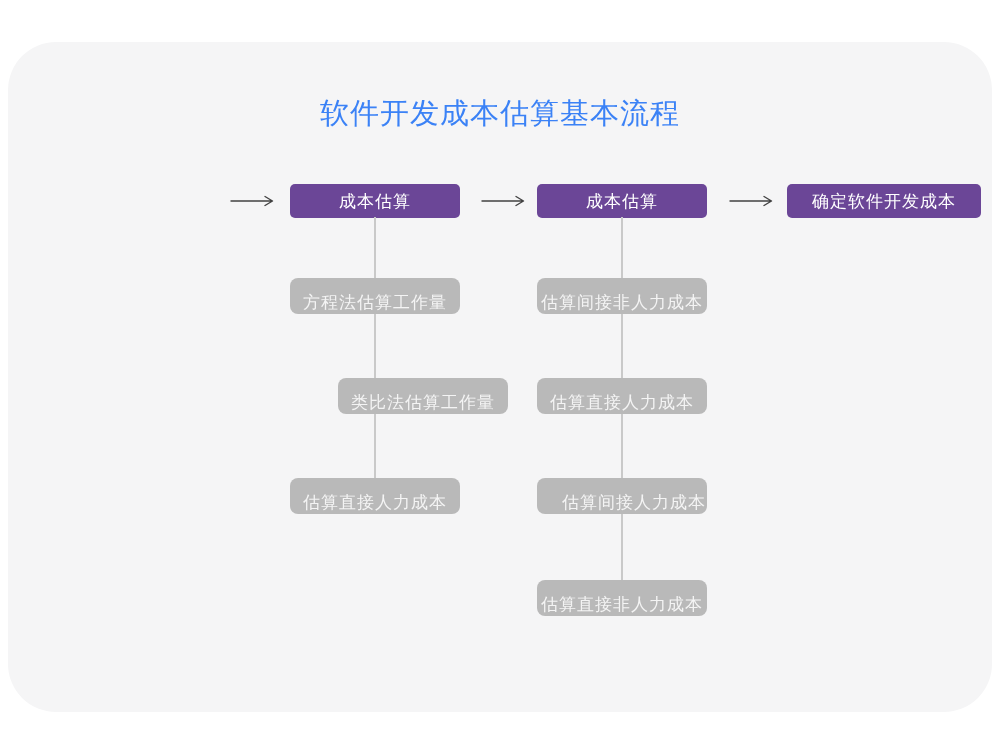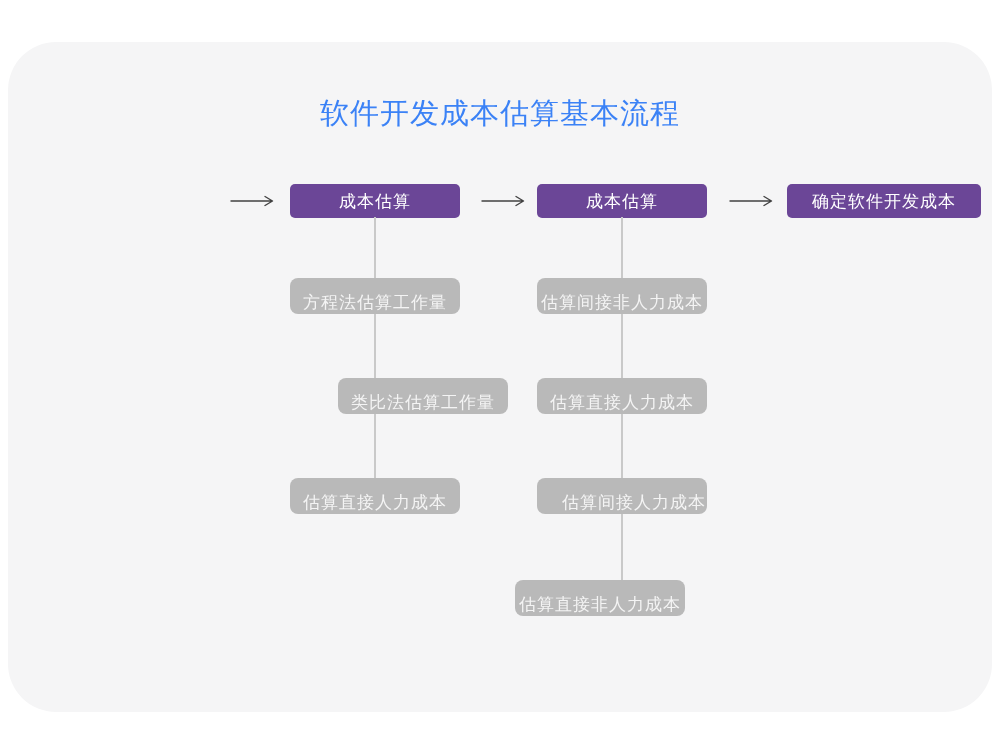--- a/index.html
+++ b/index.html
@@ -130,17 +130,17 @@
 
   <div class="sub" style="left:537px; top:278px;">
     <span>估算间接非人力成本</span>
   </div>
   <div class="sub" style="left:537px; top:378px;">
     <span>估算直接人力成本</span>
   </div>
   <div class="sub" style="left:537px; top:478px;padding-left:24px;">
     <span>估算间接人力成本</span>
   </div>
-  <div class="sub" style="left:515px; top:580px;">
+  <div class="sub" style="left:537px; top:580px;">
     <span>估算直接非人力成本</span>
   </div>
 
 </div>
 
 </body></html>

